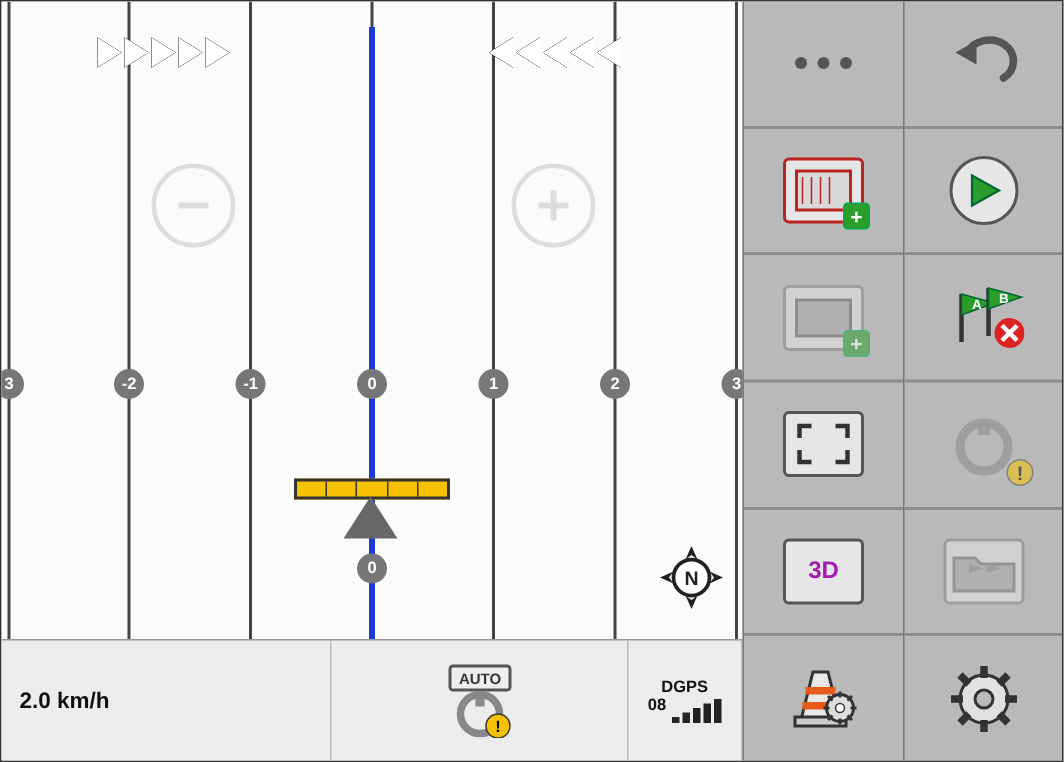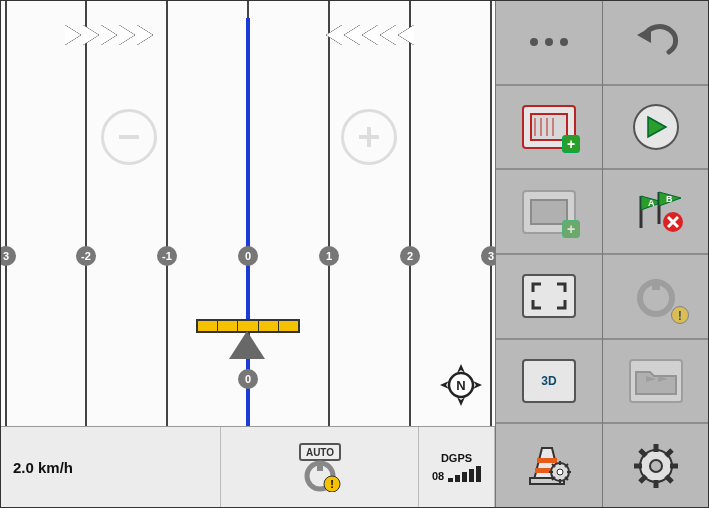--- a/index.html
+++ b/index.html
@@ -203,21 +203,21 @@
       <rect x="8" y="2" width="40" height="16" rx="2" fill="#eee" stroke="#555" stroke-width="2"></rect>
       <text x="28" y="14" text-anchor="middle" font-size="10" font-weight="bold" fill="#333">AUTO</text>
       <circle cx="28" cy="34" r="13" fill="none" stroke="#888" stroke-width="5"></circle>
       <rect x="25" y="21" width="6" height="8" fill="#888"></rect>
       <circle cx="40" cy="42" r="8" fill="#f6c200" stroke="#333"></circle>
       <text x="40" y="46" text-anchor="middle" font-size="11" font-weight="bold">!</text>
     </svg>
   </div>
   <div class="status-cell gps">
     <span>DGPS</span>
-    <div style="display:flex;align-items:flex-end;gap:4px">
+    <div style="display:flex;align-items:flex-start;gap:4px">
       <span>08</span>
       <div class="sig-bars">
         <span style="height:4px"></span>
           <span style="height:7px"></span>
           <span style="height:10px"></span>
         <span style="height:13px"></span>
           <span style="height:16px"></span>
       </div>
     </div>
   </div>
@@ -258,21 +258,21 @@
       <svg width="40" height="32" stroke="#333" stroke-width="3" fill="none">
         <path d="M4 12 L4 4 L12 4"></path>
           <path d="M28 4 L36 4 L36 12"></path>
         <path d="M36 20 L36 28 L28 28"></path>
           <path d="M12 28 L4 28 L4 20"></path>
       </svg>
     </div>
   </div>
   <div class="tool-btn">
     <div class="tool-inner">
-      <span style="font-weight:bold;font-size:12px;color:#0c4a6e">3D</span>
+      <span style="font-weight:bold;font-size:16px;color:#a21caf">3D</span>
     </div>
   </div>
   <div class="tool-btn">
     <div class="tool-inner flat">
       <svg width="56" height="48">
         <polygon points="20,6 30,6 38,38 12,38" fill="#e8e8e8" stroke="#333" stroke-width="2"></polygon>
         <rect x="15" y="16" width="20" height="5" fill="#e65a1a"></rect>
         <rect x="13" y="26" width="24" height="5" fill="#e65a1a"></rect>
         <rect x="8" y="36" width="34" height="6" fill="#ccc" stroke="#333" stroke-width="2"></rect>
         <g transform="translate(38,30)">

